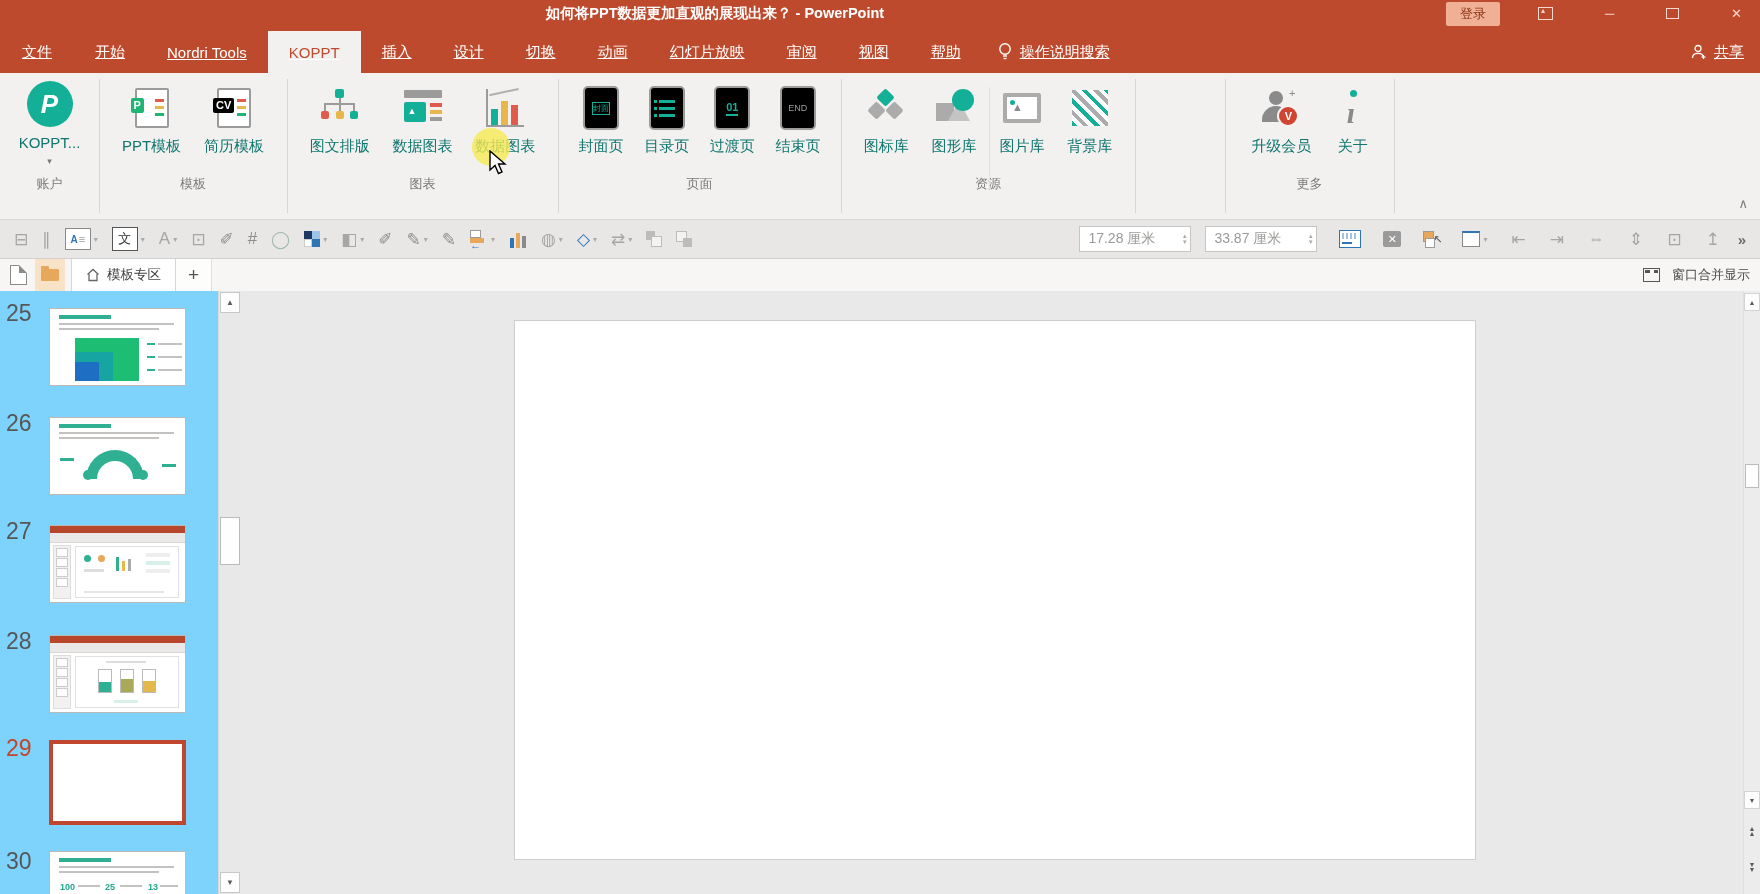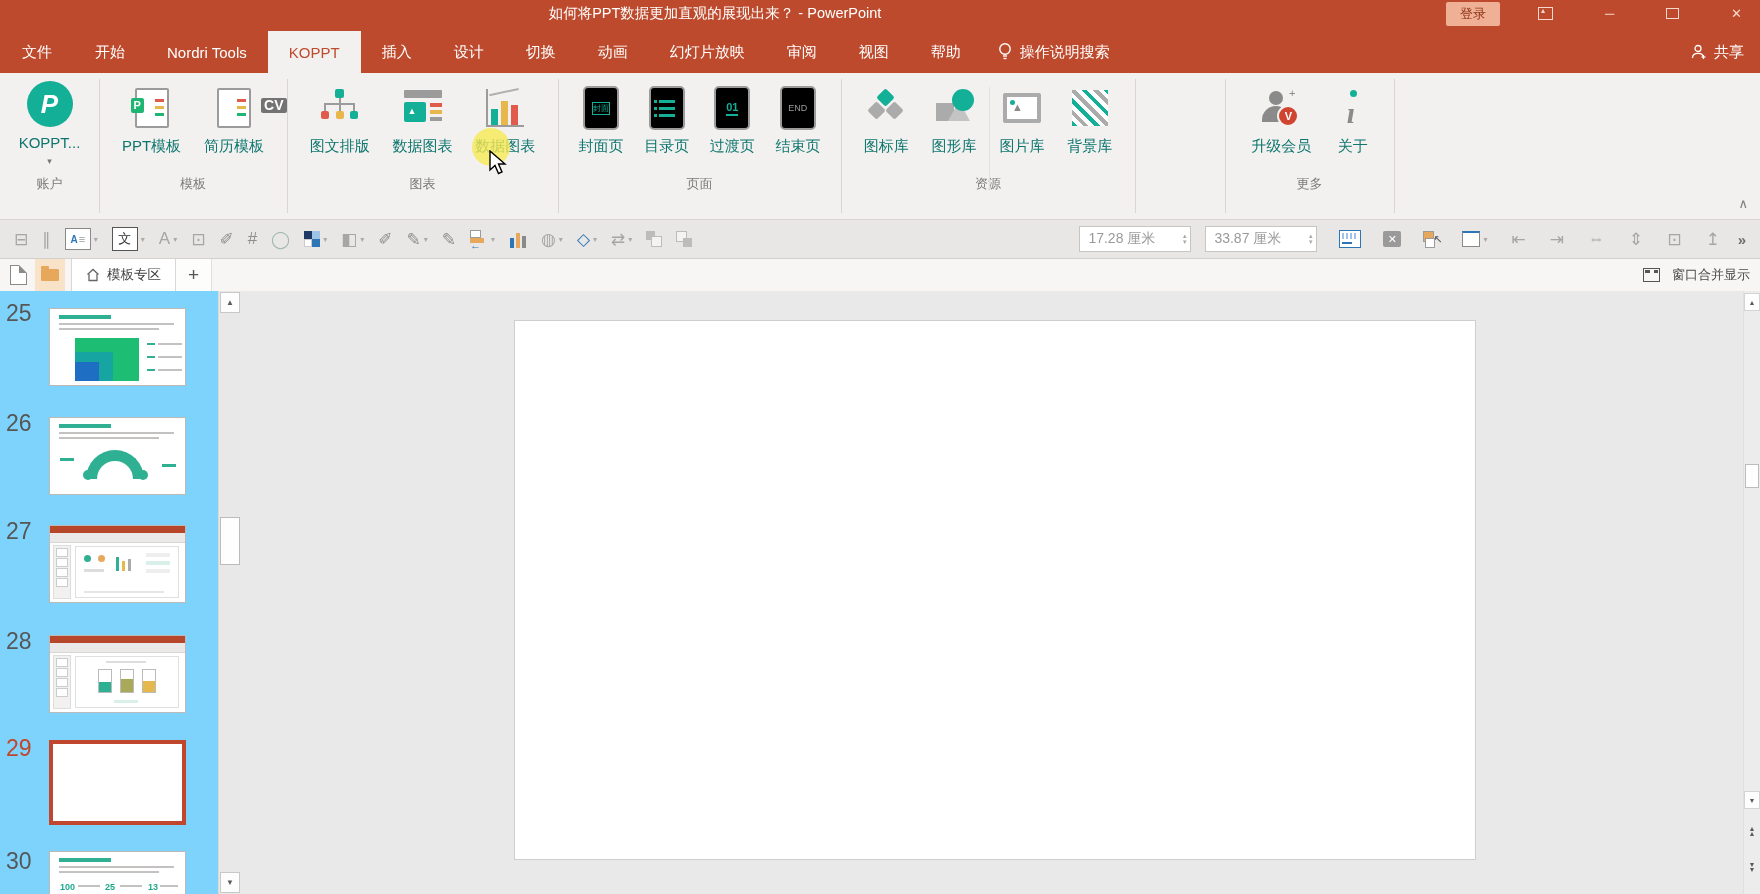--- a/index.html
+++ b/index.html
@@ -3,33 +3,33 @@
 <meta charset="utf-8">
 <style>
   html,body{margin:0;padding:0;}
   .app{position:relative;width:1760px;height:894px;overflow:hidden;
        font-family:"Liberation Sans","DejaVu Sans",sans-serif;background:#E9E8E8;
        -webkit-font-smoothing:antialiased;}
 
   
   .titlebar{position:absolute;left:0;top:0;width:1760px;height:31px;background:#BD4A2C;color:#fff;}
   .titlebar .title{position:absolute;left:0;right:330px;top:0;height:31px;line-height:26px;
-       text-align:center;font-size:14.5px;color:#fff;white-space:nowrap;}
+       text-align:center;font-size:14.5px;color:#fff;white-space:nowrap;font-weight:bold;}
   .tb-right{position:absolute;right:0;top:0;height:31px;display:flex;align-items:flex-start;}
   .login-btn{margin-top:2px;margin-right:38px;background:#EFB096;color:#8C3317;font-size:13px;
        padding:3px 14px;border-radius:2px;}
   .winctl{display:flex;align-items:center;gap:52px;margin-right:18px;height:26px;}
   .winctl .wbtn{color:#F6D9CE;font-size:13px;line-height:13px;}
   .ribbon-display-icon{width:13px;height:11px;border:1px solid #F6D9CE;position:relative;}
   .ribbon-display-icon:after{content:"▴";position:absolute;left:2px;top:-2px;font-size:8px;color:#F6D9CE;}
   .maximize-icon{width:11px;height:9px;border:1px solid #F6D9CE;}
 
   
   .tabsrow{position:absolute;left:0;top:31px;width:1760px;height:42px;background:#BD4A2C;
-       display:flex;align-items:stretch;color:#fff;font-size:15px;}
+       display:flex;align-items:stretch;color:#fff;font-size:15px;text-decoration:underline;}
   .rtab{display:flex;align-items:center;padding:0 21px;cursor:default;white-space:nowrap;}
   .rtab.first{padding:0 22px;}
   .rtab.active{background:#F2F1F0;color:#BE4B2D;}
   .searchtab{display:flex;align-items:center;gap:8px;padding:0 16px;}
   .bulb{width:14px;height:20px;}
   .tabs-share{margin-left:auto;display:flex;align-items:center;gap:7px;padding-right:16px;font-size:15px;}
   .share-person{width:16px;height:16px;}
 
   
   .ribbon{position:absolute;left:0;top:73px;width:1760px;height:146px;background:#F2F1F0;
@@ -43,21 +43,21 @@
   .rbtn .rlabel{font-size:15px;color:#0f766e;white-space:nowrap;}
   .collapse-ribbon{position:absolute;right:12px;bottom:8px;color:#7b7b7b;font-size:13px;}
 
   
   .koppt-logo{width:46px;height:46px;border-radius:50%;background:#13AF97;color:#fff;
        display:flex;align-items:center;justify-content:center;font-size:26px;font-weight:bold;font-style:italic;}
   .drop-arrow{font-size:9px;color:#777;margin-top:-2px;}
   .doc-ic{position:relative;width:30px;height:36px;background:#fff;border:2px solid #9b9b9b;border-radius:2px;}
   .doc-badge{position:absolute;left:-6px;top:8px;background:#21B573;color:#fff;font-size:11px;font-weight:bold;
        padding:2px 3px;border-radius:2px;line-height:11px;}
-  .doc-badge.cv{background:#737373;font-size:14px;margin-left:48px;}
+  .doc-badge.cv{background:#000000;font-size:11px;}
   .doc-lines i{position:absolute;right:3px;height:3px;width:9px;display:block;}
   .doc-lines i:nth-child(1){top:9px;background:#E05B4B;}
   .doc-lines i:nth-child(2){top:16px;background:#E8B74C;}
   .doc-lines i:nth-child(3){top:23px;background:#21B573;}
   .org-ic{position:relative;width:40px;height:38px;}
   .org-ic .root{position:absolute;left:15px;top:0;width:9px;height:9px;background:#13AF97;border-radius:2px;}
   .org-ic .bar{position:absolute;left:5px;top:14px;width:29px;height:2px;background:#9b9b9b;}
   .org-ic .stem{position:absolute;left:19px;top:9px;width:2px;height:6px;background:#9b9b9b;}
   .org-ic .l1{position:absolute;left:4px;top:14px;width:2px;height:8px;background:#9b9b9b;}
   .org-ic .l2{position:absolute;left:19px;top:14px;width:2px;height:8px;background:#9b9b9b;}

